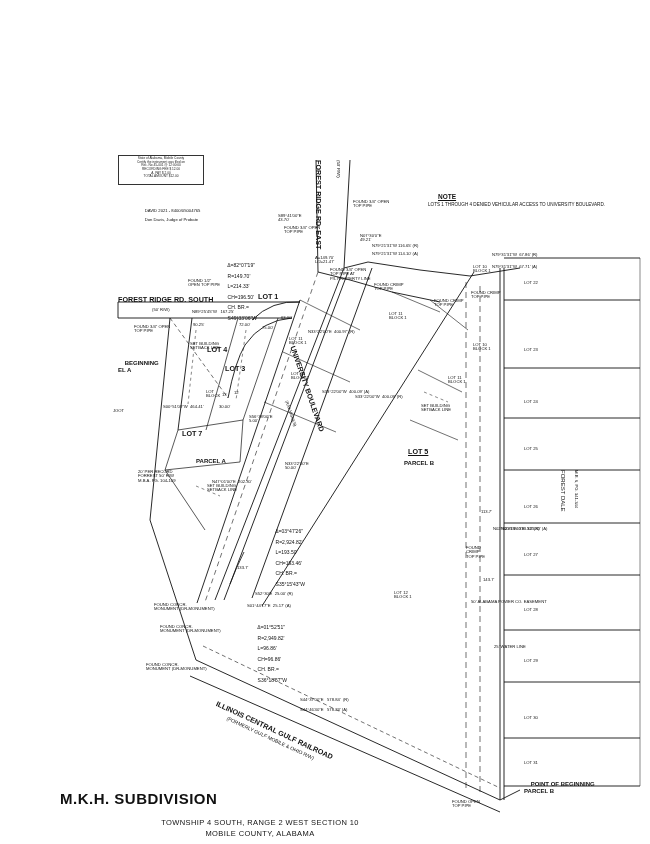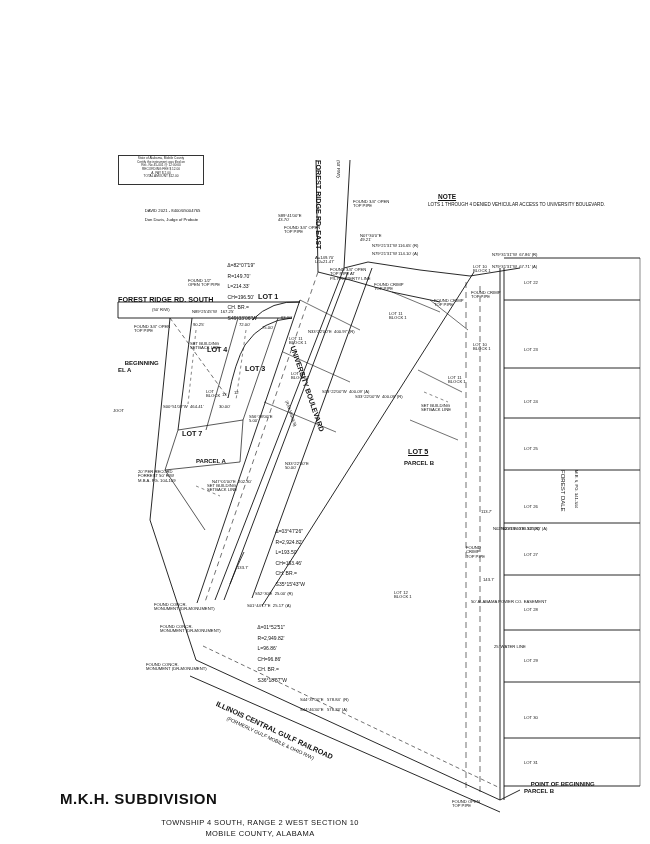--- a/index.html
+++ b/index.html
@@ -204,21 +204,21 @@
   <div class="lbl tiny" style="left:288px; top:400px; transform: rotate(71deg); transform-origin: 0 0;">(R/W VARIES)</div>
 
   <div class="lbl med bold" style="left:218px; top:700px; transform: rotate(25deg); transform-origin: 0 0;">ILLINOIS CENTRAL GULF RAILROAD</div>
   <div class="lbl xsmall" style="left:228px; top:716px; transform: rotate(25deg); transform-origin: 0 0;">(FORMERLY GULF MOBILE &amp; OHIO R/W)</div>
 
   <div class="lbl small" style="left:566px; top:470px; transform: rotate(90deg); transform-origin: 0 0;">FOREST DALE</div>
   <div class="lbl tiny" style="left:578px; top:470px; transform: rotate(90deg); transform-origin: 0 0;">M.B. 6, PG. 341-344</div>
 
   <div class="lbl med bold" style="left:258px; top:293px;">LOT 1</div>
   <div class="lbl med bold" style="left:207px; top:346px;">LOT 4</div>
-  <div class="lbl med bold" style="left:245px; top:365px;">LOT 3</div>
+  <div class="lbl med bold" style="left:225px; top:365px;">LOT 3</div>
   <div class="lbl med bold" style="left:182px; top:430px;">LOT 7</div>
   <div class="lbl med bold" style="left:408px; top:448px;text-decoration:underline;">LOT 5</div>
   <div class="lbl small bold" style="left:404px; top:460px;">PARCEL B</div>
   <div class="lbl small bold" style="left:196px; top:458px;">PARCEL A</div>
 
   <div class="lbl tiny" style="left:389px; top:312px;"><span>LOT 11</span><br><span>BLOCK 1</span></div>
   <div class="lbl tiny" style="left:289px; top:337px;"><span>LOT 11</span><br><span>BLOCK 1</span></div>
   <div class="lbl tiny" style="left:291px; top:372px;"><span>LOT 12</span><br><span>BLOCK 1</span></div>
   <div class="lbl tiny" style="left:448px; top:376px;"><span>LOT 11</span><br><span>BLOCK 1</span></div>
   <div class="lbl tiny" style="left:394px; top:591px;"><span>LOT 12</span><br><span>BLOCK 1</span></div>

